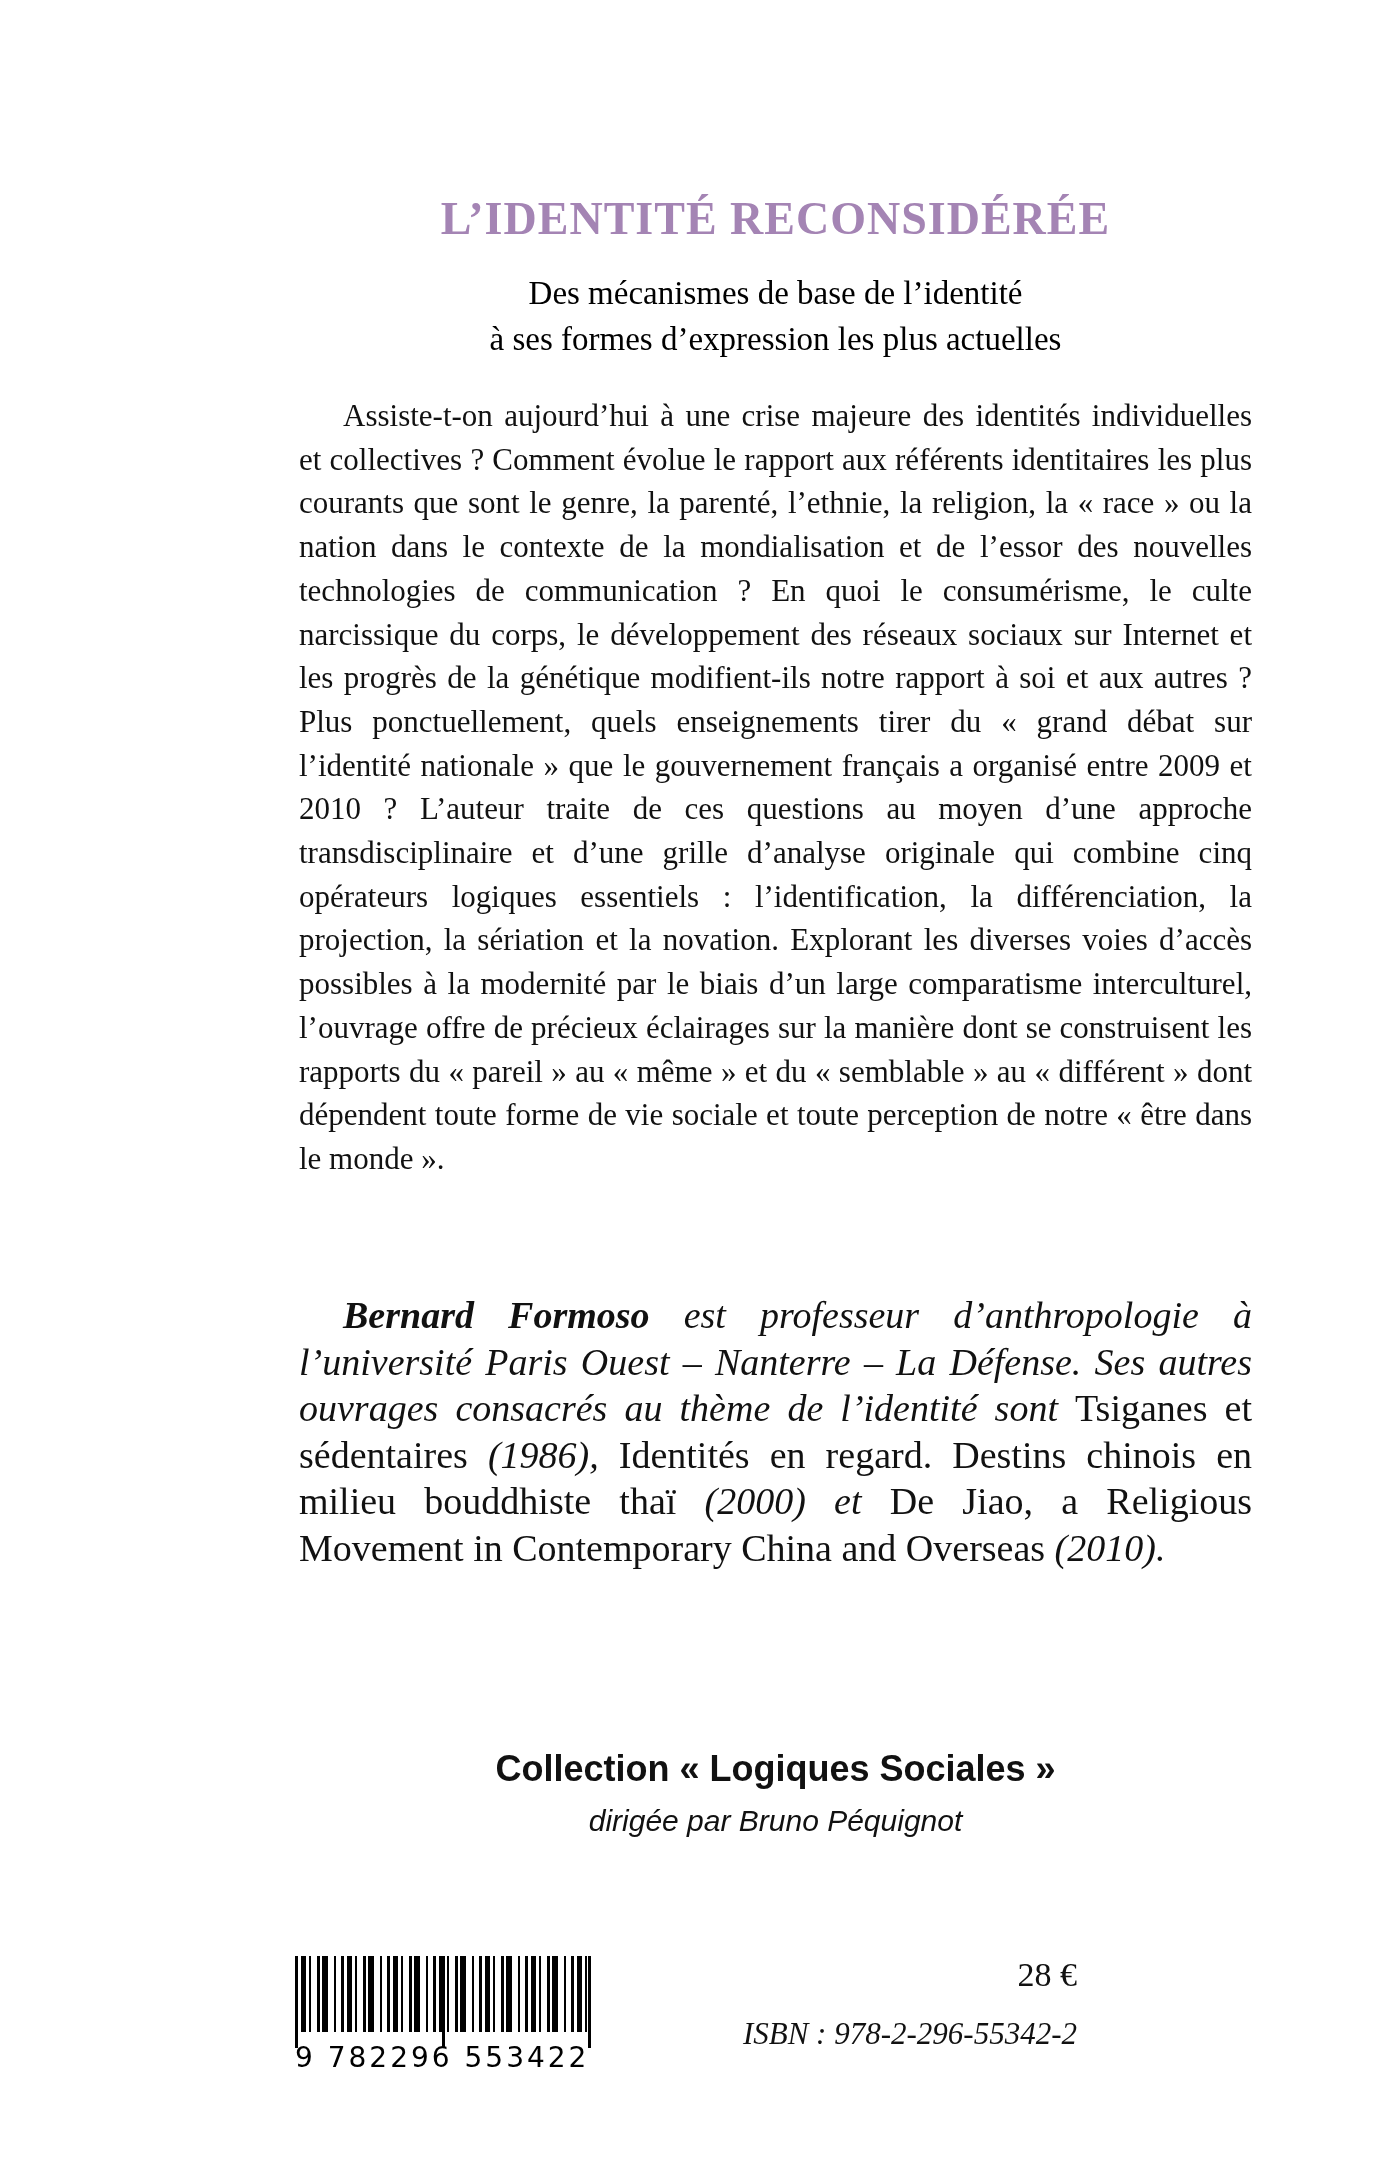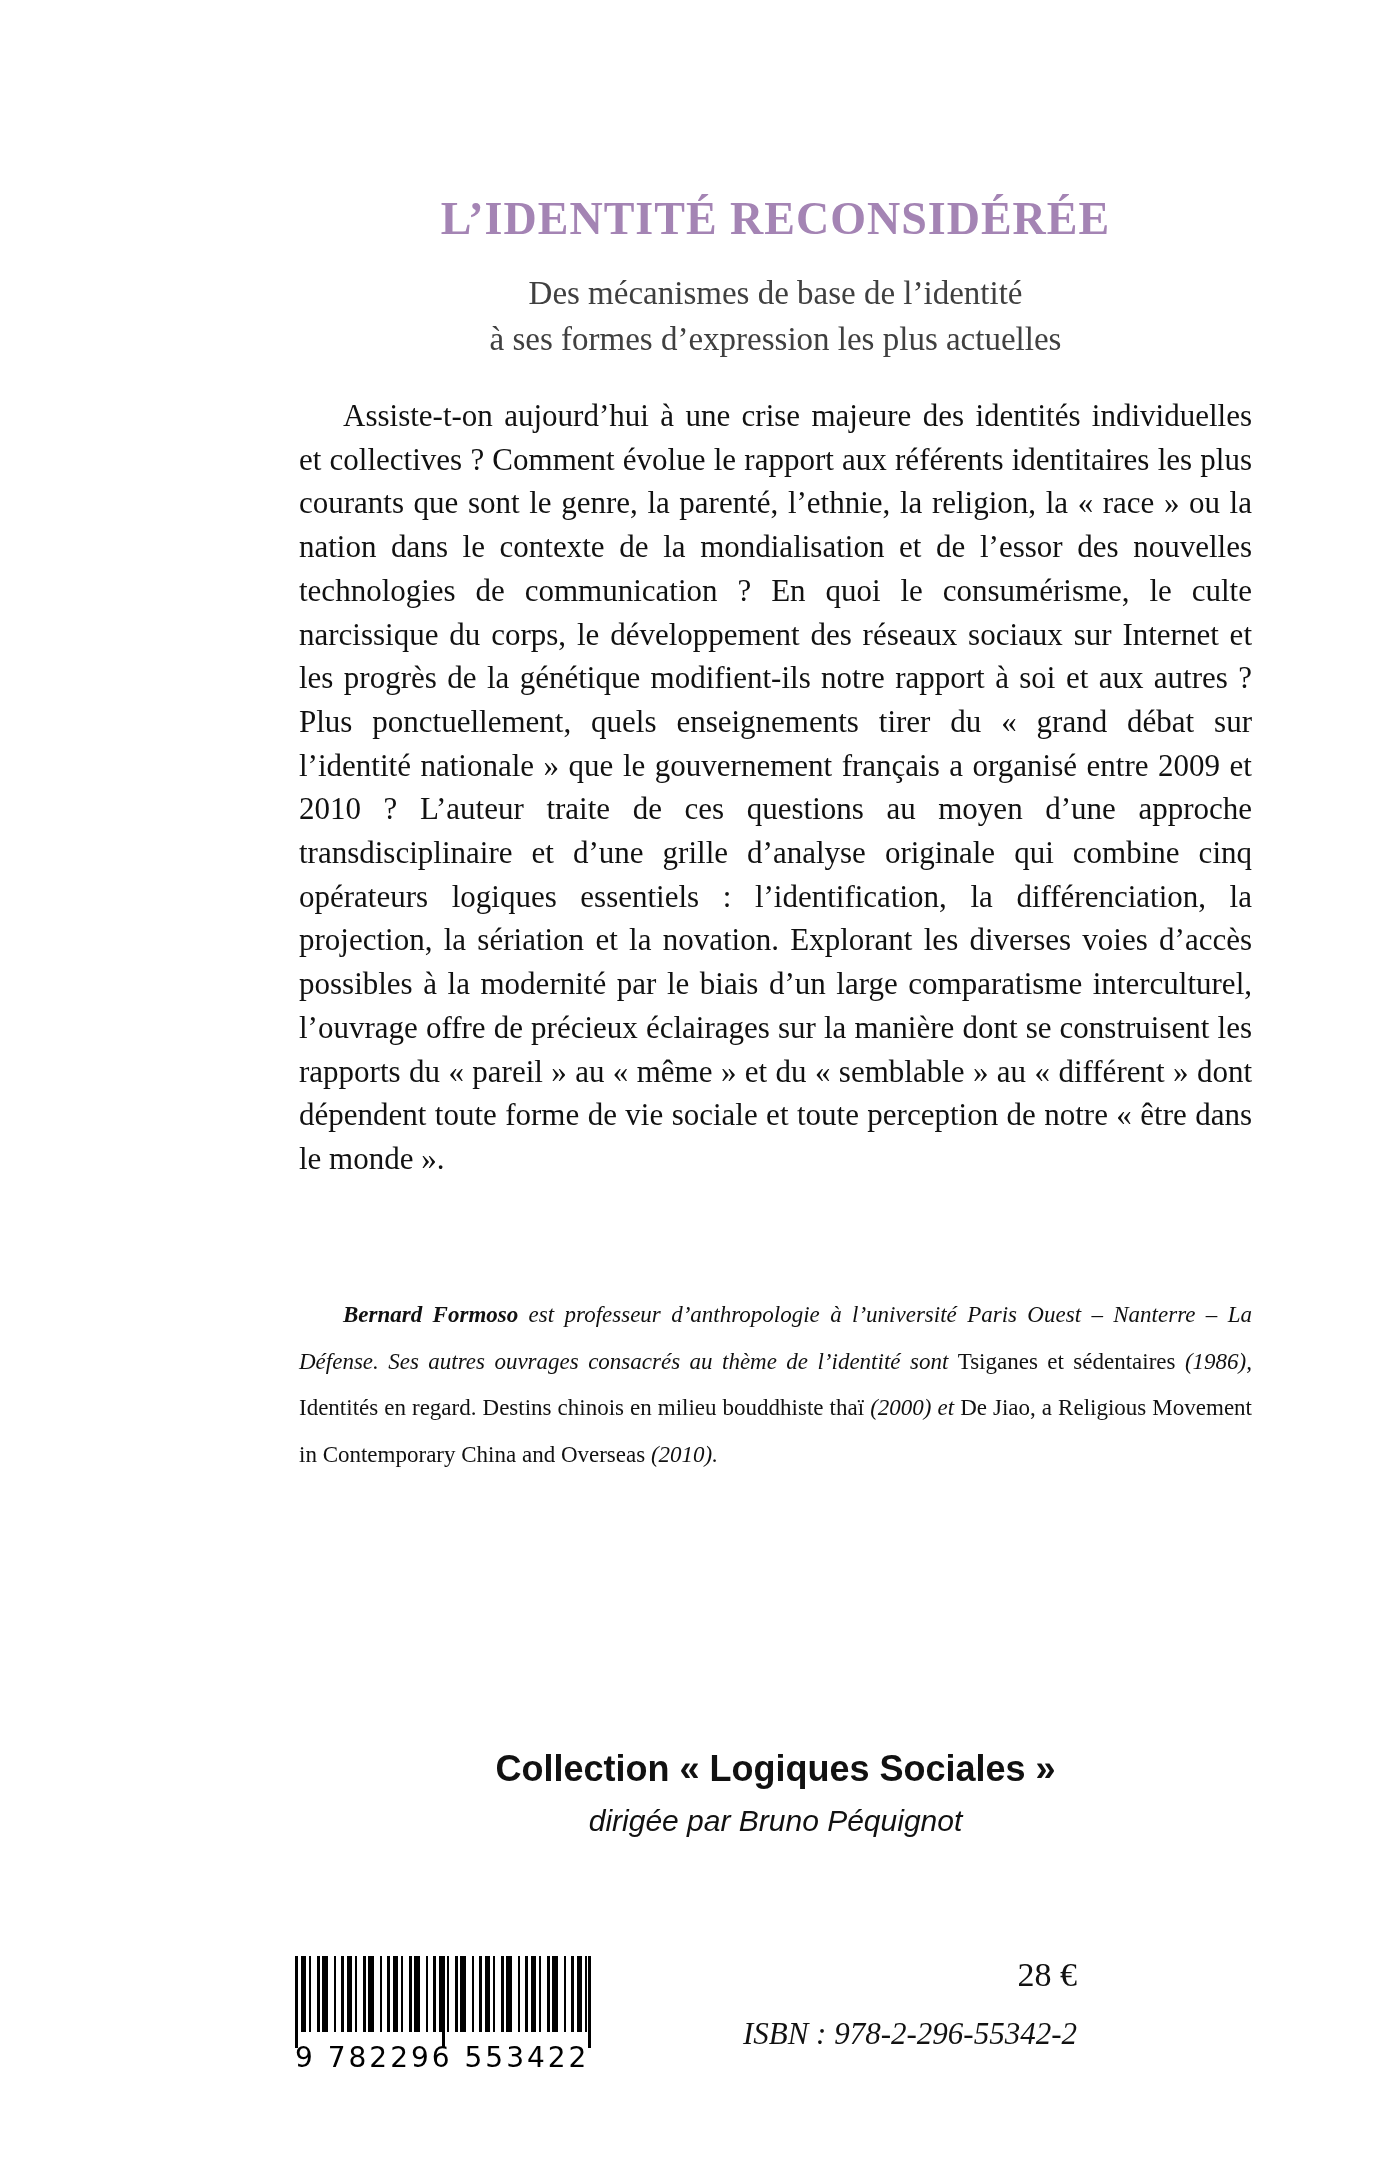--- a/index.html
+++ b/index.html
@@ -27,33 +27,33 @@
     font-weight: bold;
     letter-spacing: 1px;
     color: var(--title-color);
     font-family: "Liberation Serif", serif;
   }
   .book-subtitle {
     top: 270px;
     text-align: center;
     font-size: 33px;
     line-height: 46px;
-    color: #404040;
+    color: #000000;
   }
   .synopsis {
     top: 394px;
     font-size: 31px;
     line-height: 43.7px;
     text-align: justify;
     text-indent: 44px;
     color: #111;
   }
   .bio {
     top: 1292px;
-    font-size: 23px;
+    font-size: 38px;
     line-height: 46.5px;
     text-align: justify;
     text-indent: 44px;
     color: #111;
   }
   .seg-bold-italic { font-style: italic; font-weight: bold; }
   .seg-italic { font-style: italic; }
   .seg-roman { font-style: normal; }
   .collection-block {
     top: 1748px;

